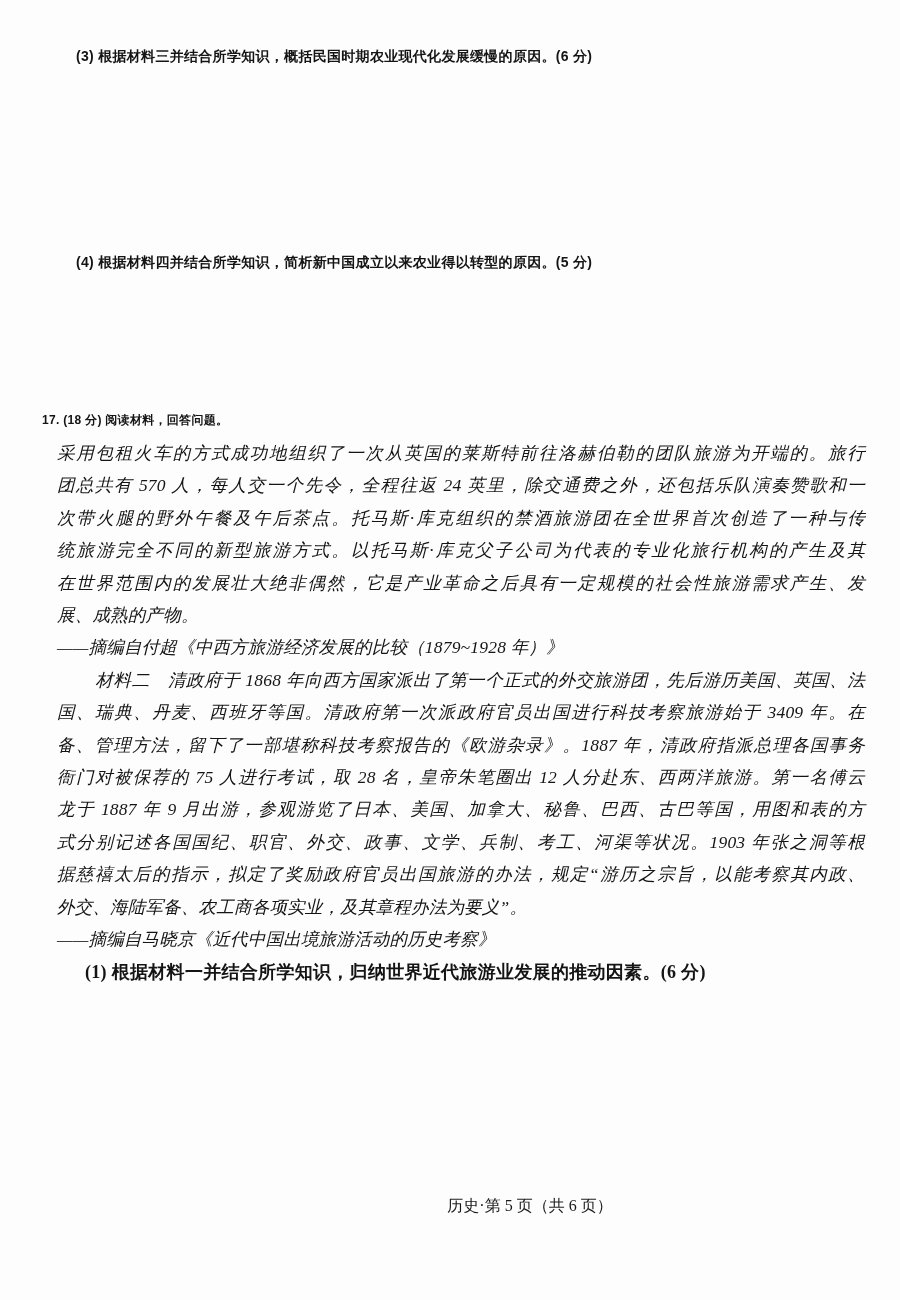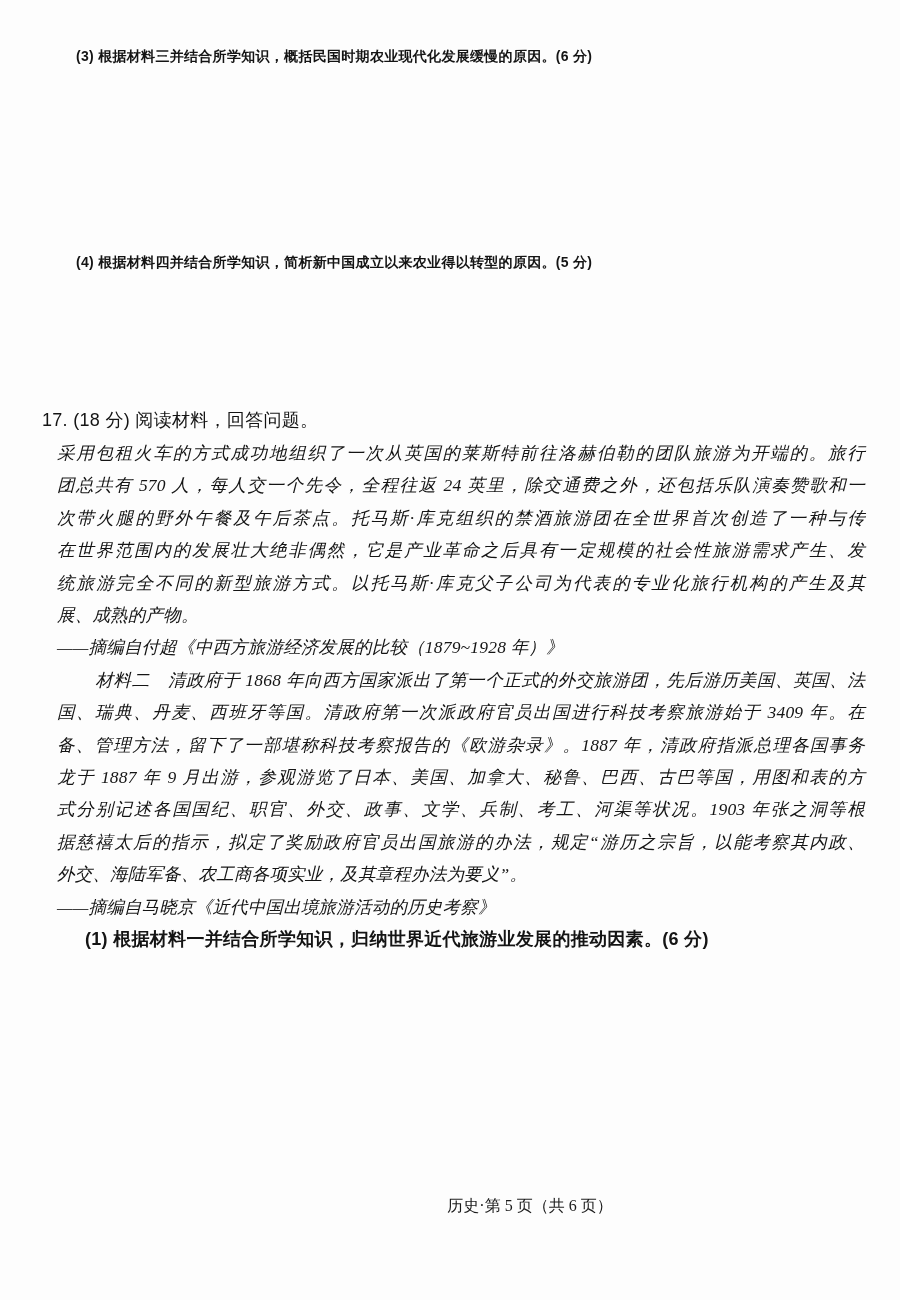--- a/index.html
+++ b/index.html
@@ -29,22 +29,22 @@
   }
   
   .main {
     position: absolute;
     left: 57px; top: 404px;
     width: 808px;
   }
   .h17 {
     margin-left: -15px;
     font-family: "Liberation Sans", sans-serif;
-    font-weight: 400;
-    font-size: 18px;
+    font-weight: 700;
+    font-size: 12px;
     line-height: 33px;
     letter-spacing: 0.3px;
   }
   .mline {
     font-family: "Liberation Serif", serif;
     font-style: italic;
     font-size: 17.5px;
     line-height: 32.4px;
     text-align: justify;
     text-align-last: justify;
@@ -57,21 +57,21 @@
   }
   .mline.ind { text-indent: 2.2em; }
   .attr {
     font-family: "Liberation Serif", serif;
     font-style: italic;
     font-size: 17.5px;
     line-height: 32.4px;
     letter-spacing: 0.2px;
   }
   .q17-sub {
-    font-family: Liberation Sans, sans-serif;
+    font-family: Liberation Serif, serif;
     font-weight: 600;
     font-size: 18px;
     line-height: 32.4px;
     padding-left: 28px;
     letter-spacing: 0.3px;
   }
   .footer {
     position: absolute;
     top: 1196px; left: 0;
     width: 900px;
@@ -93,30 +93,31 @@
   <div class="q-block" style="top: 230px; margin-top: 18px;">(4) 根据材料四并结合所学知识，简析新中国成立以来农业得以转型的原因。(5 分)</div>
 
   <div class="main">
 
     <div class="h17">17. (18 分) 阅读材料，回答问题。</div>
 
     <div>
       <div class="mline">采用包租火车的方式成功地组织了一次从英国的莱斯特前往洛赫伯勒的团队旅游为开端的。旅行</div>
       <div class="mline">团总共有 570 人，每人交一个先令，全程往返 24 英里，除交通费之外，还包括乐队演奏赞歌和一</div>
       <div class="mline">次带火腿的野外午餐及午后茶点。托马斯·库克组织的禁酒旅游团在全世界首次创造了一种与传</div>
+      <div class="mline">统旅游完全不同的新型旅游方式。以托马斯·库克父子公司为代表的专业化旅行机构的产生及其</div>
       <div class="mline">在世界范围内的发展壮大绝非偶然，它是产业革命之后具有一定规模的社会性旅游需求产生、发</div>
-      <div class="mline">统旅游完全不同的新型旅游方式。以托马斯·库克父子公司为代表的专业化旅行机构的产生及其</div>
       <div class="mline part">展、成熟的产物。</div>
       <div class="attr">——摘编自付超《中西方旅游经济发展的比较（1879~1928 年）》</div>
     </div>
 
     <div>
       <div class="mline ind">材料二　清政府于 1868 年向西方国家派出了第一个正式的外交旅游团，先后游历美国、英国、法</div>
       <div class="mline">国、瑞典、丹麦、西班牙等国。清政府第一次派政府官员出国进行科技考察旅游始于 3409 年。在</div>
       <div class="mline">备、管理方法，留下了一部堪称科技考察报告的《欧游杂录》。1887 年，清政府指派总理各国事务</div>
+      <div class="mline">衙门对被保荐的 75 人进行考试，取 28 名，皇帝朱笔圈出 12 人分赴东、西两洋旅游。第一名傅云</div>
       <div class="mline">龙于 1887 年 9 月出游，参观游览了日本、美国、加拿大、秘鲁、巴西、古巴等国，用图和表的方</div>
       <div class="mline">式分别记述各国国纪、职官、外交、政事、文学、兵制、考工、河渠等状况。1903 年张之洞等根</div>
       <div class="mline">据慈禧太后的指示，拟定了奖励政府官员出国旅游的办法，规定“游历之宗旨，以能考察其内政、</div>
       <div class="mline part">外交、海陆军备、农工商各项实业，及其章程办法为要义”。</div>
       <div class="attr">——摘编自马晓京《近代中国出境旅游活动的历史考察》</div>
     </div>
 
     <div class="q17-sub">(1) 根据材料一并结合所学知识，归纳世界近代旅游业发展的推动因素。(6 分)</div>
 
   </div>

